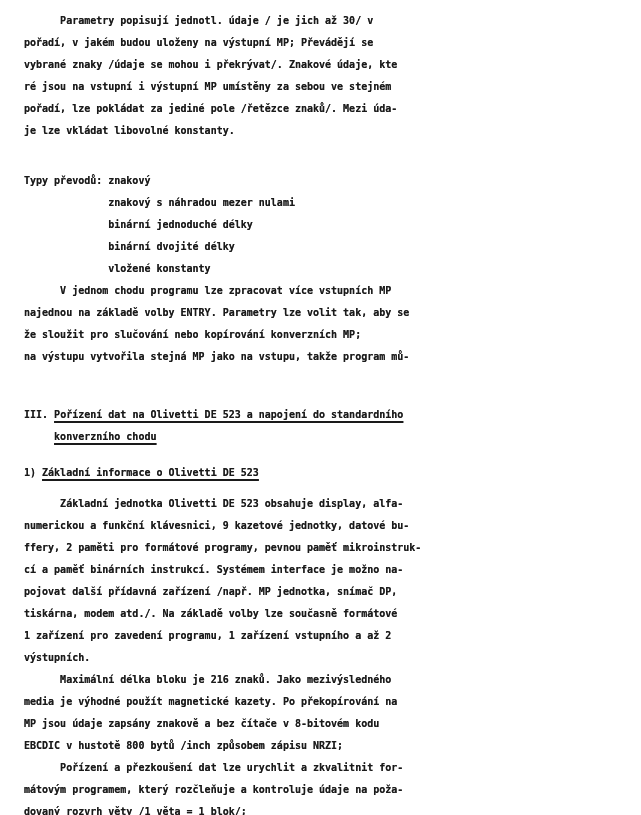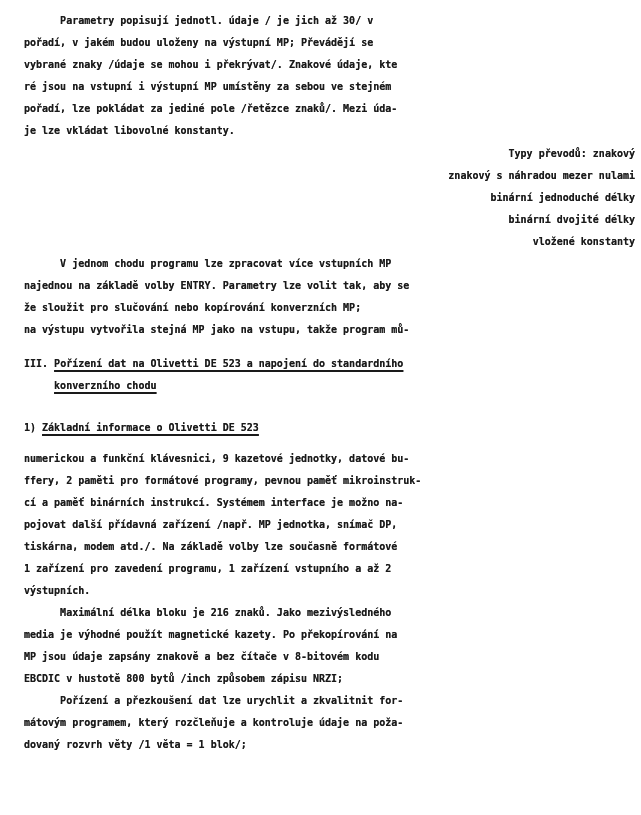--- a/index.html
+++ b/index.html
@@ -24,23 +24,23 @@
   }
   .line {
     white-space: pre;
   }
   .u {
     text-decoration: underline;
     text-decoration-thickness: 1.8px;
     text-underline-offset: 3px;
   }
   .indent5 { padding-left: 5ch; }
-  .mt-types { margin-top: 1px; text-align: right; }
-  .mt-h3    { margin-top: 12px; }
-  .mt-h4    { margin-top: 20px; }
+  .mt-types { margin-top: 28px; }
+  .mt-h3    { margin-top: 36px; }
+  .mt-h4    { margin-top: 14px; }
   .mt-p3    { margin-top: 9px; }
 </style>
 </head>
 <body>
 
 <div class="page">
 
   <div>
     <div class="line">      Parametry popisují jednotl. údaje / je jich až 30/ v</div>
     <div class="line">pořadí, v jakém budou uloženy na výstupní MP; Převádějí se</div>
@@ -68,20 +68,21 @@
   <div class="mt-h3">
     <div class="line"><span>III. </span><span class="u">Pořízení dat na Olivetti DE 523 a napojení do standardního</span></div>
     <div class="line indent5"><span class="u">konverzního chodu</span></div>
   </div>
 
   <div class="mt-h4">
     <div class="line"><span>1) </span><span class="u">Základní informace o Olivetti DE 523</span></div>
   </div>
 
   <div class="mt-p3">
+    <div class="line">      Základní jednotka Olivetti DE 523 obsahuje display, alfa-</div>
     <div class="line">numerickou a funkční klávesnici, 9 kazetové jednotky, datové bu-</div>
     <div class="line">ffery, 2 paměti pro formátové programy, pevnou paměť mikroinstruk-</div>
     <div class="line">cí a paměť binárních instrukcí. Systémem interface je možno na-</div>
     <div class="line">pojovat další přídavná zařízení /např. MP jednotka, snímač DP,</div>
     <div class="line">tiskárna, modem atd./. Na základě volby lze současně formátové</div>
     <div class="line">1 zařízení pro zavedení programu, 1 zařízení vstupního a až 2</div>
     <div class="line">výstupních.</div>
   </div>
 
   <div>

